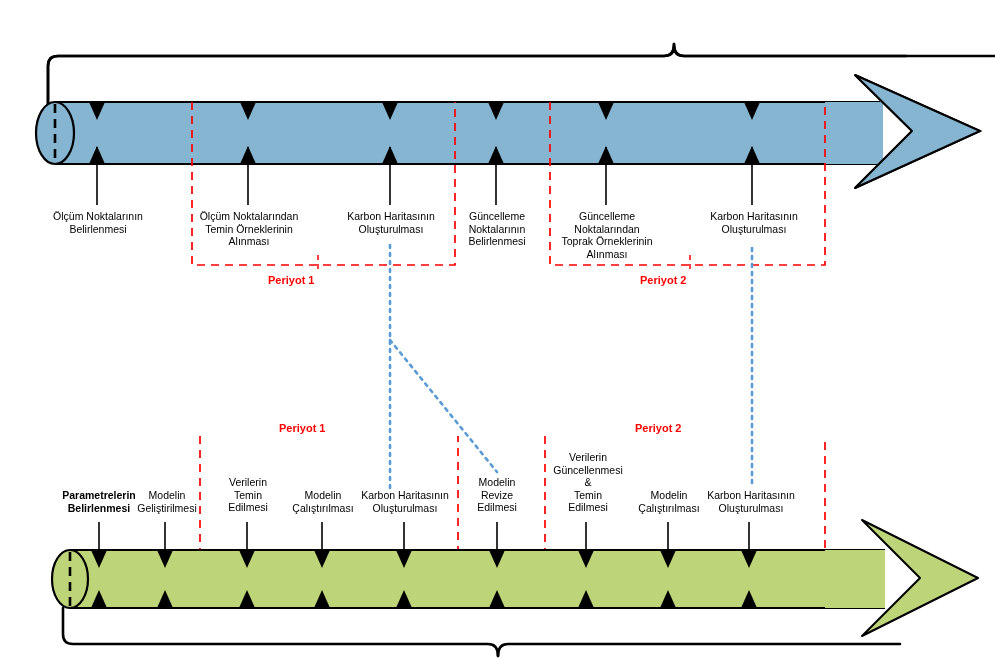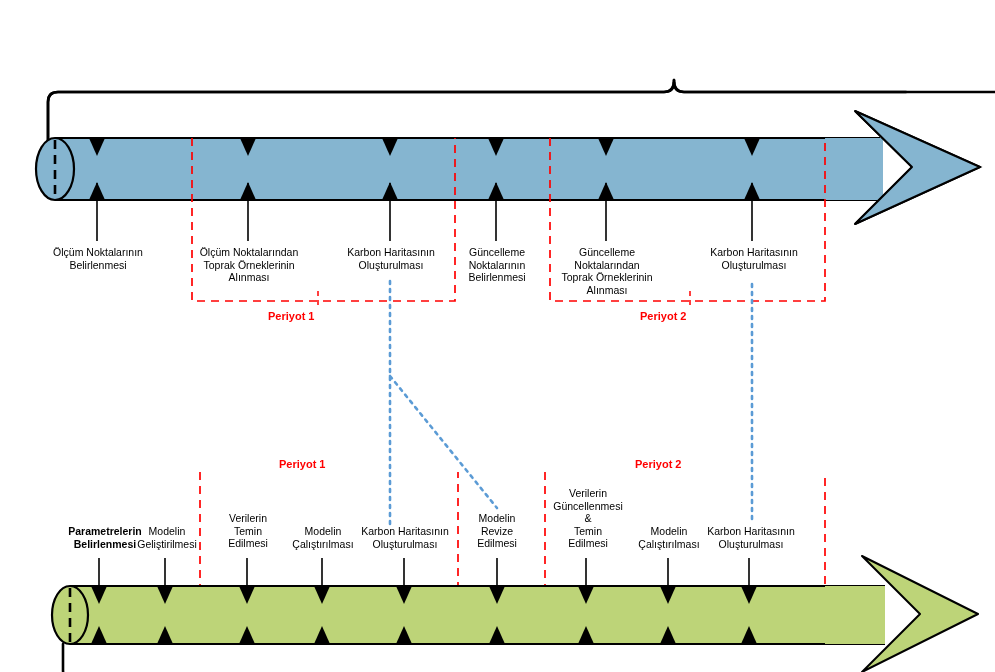--- a/index.html
+++ b/index.html
@@ -1,17 +1,17 @@
 <!DOCTYPE html>
 <html><head>
 <meta charset="utf-8">
 <style>
   html,body{margin:0;padding:0;background:#ffffff;}
   body{width:995px;height:672px;font-family:"Liberation Sans",sans-serif;overflow:hidden;}
-  #stage{position:relative;width:995px;height:596px;margin-top:36px;}
+  #stage{position:relative;width:995px;height:596px;}
   #svgroot{position:absolute;left:0;top:0;width:995px;height:672px;}
   .lbl{position:absolute;text-align:center;font-size:10.5px;line-height:12.5px;color:#000;
        font-family:"Liberation Sans",sans-serif;white-space:pre-line;}
   .lbl.bold{font-weight:bold;}
   .per{position:absolute;font-size:11px;font-weight:bold;color:#ff0000;
        font-family:"Liberation Sans",sans-serif;}
 </style>
 </head>
 <body>
 
@@ -161,41 +161,41 @@
     <g>
       <path d="M63,608 L63,634 Q63,644 73,644 L488,644 Q498,644 498,656" fill="none" stroke="#000" stroke-width="2.6" stroke-linecap="round"></path>
       <path d="M498,656 Q498,644 508,644 L900,644" fill="none" stroke="#000" stroke-width="2.6" stroke-linecap="round"></path>
     </g>
 
   </svg>
 
   <div class="lbl" style="left:32px;top:210px;width:132px;">Ölçüm Noktalarının
 Belirlenmesi</div>
   <div class="lbl" style="left:186px;top:210px;width:126px;">Ölçüm Noktalarından
-Toprak Örneklerinin
+Temin Örneklerinin
 Alınması</div>
   <div class="lbl" style="left:330px;top:210px;width:122px;">Karbon Haritasının
 Oluşturulması</div>
   <div class="lbl" style="left:448px;top:210px;width:98px;">Güncelleme
 Noktalarının
 Belirlenmesi</div>
   <div class="lbl" style="left:546px;top:210px;width:122px;">Güncelleme
 Noktalarından
 Toprak Örneklerinin
 Alınması</div>
   <div class="lbl" style="left:692px;top:210px;width:124px;">Karbon Haritasının
 Oluşturulması</div>
 
   <div class="per" style="left:268px;top:274px;width:100px;">Periyot 1</div>
   <div class="per" style="left:640px;top:274px;width:100px;">Periyot 2</div>
 
   <div class="per" style="left:279px;top:422px;width:100px;">Periyot 1</div>
   <div class="per" style="left:635px;top:422px;width:100px;">Periyot 2</div>
 
-  <div class="lbl bold" style="left:51px;top:489px;width:108px;">Parametrelerin
+  <div class="lbl bold" style="left:45px;top:489px;width:108px;">Parametrelerin
 Belirlenmesi</div>
   <div class="lbl" style="left:126px;top:489px;width:82px;">Modelin
 Geliştirilmesi</div>
   <div class="lbl" style="left:209px;top:476px;width:78px;">Verilerin
 Temin
 Edilmesi</div>
   <div class="lbl" style="left:276px;top:489px;width:94px;">Modelin
 Çalıştırılması</div>
   <div class="lbl" style="left:344px;top:489px;width:122px;">Karbon Haritasının
 Oluşturulması</div>

